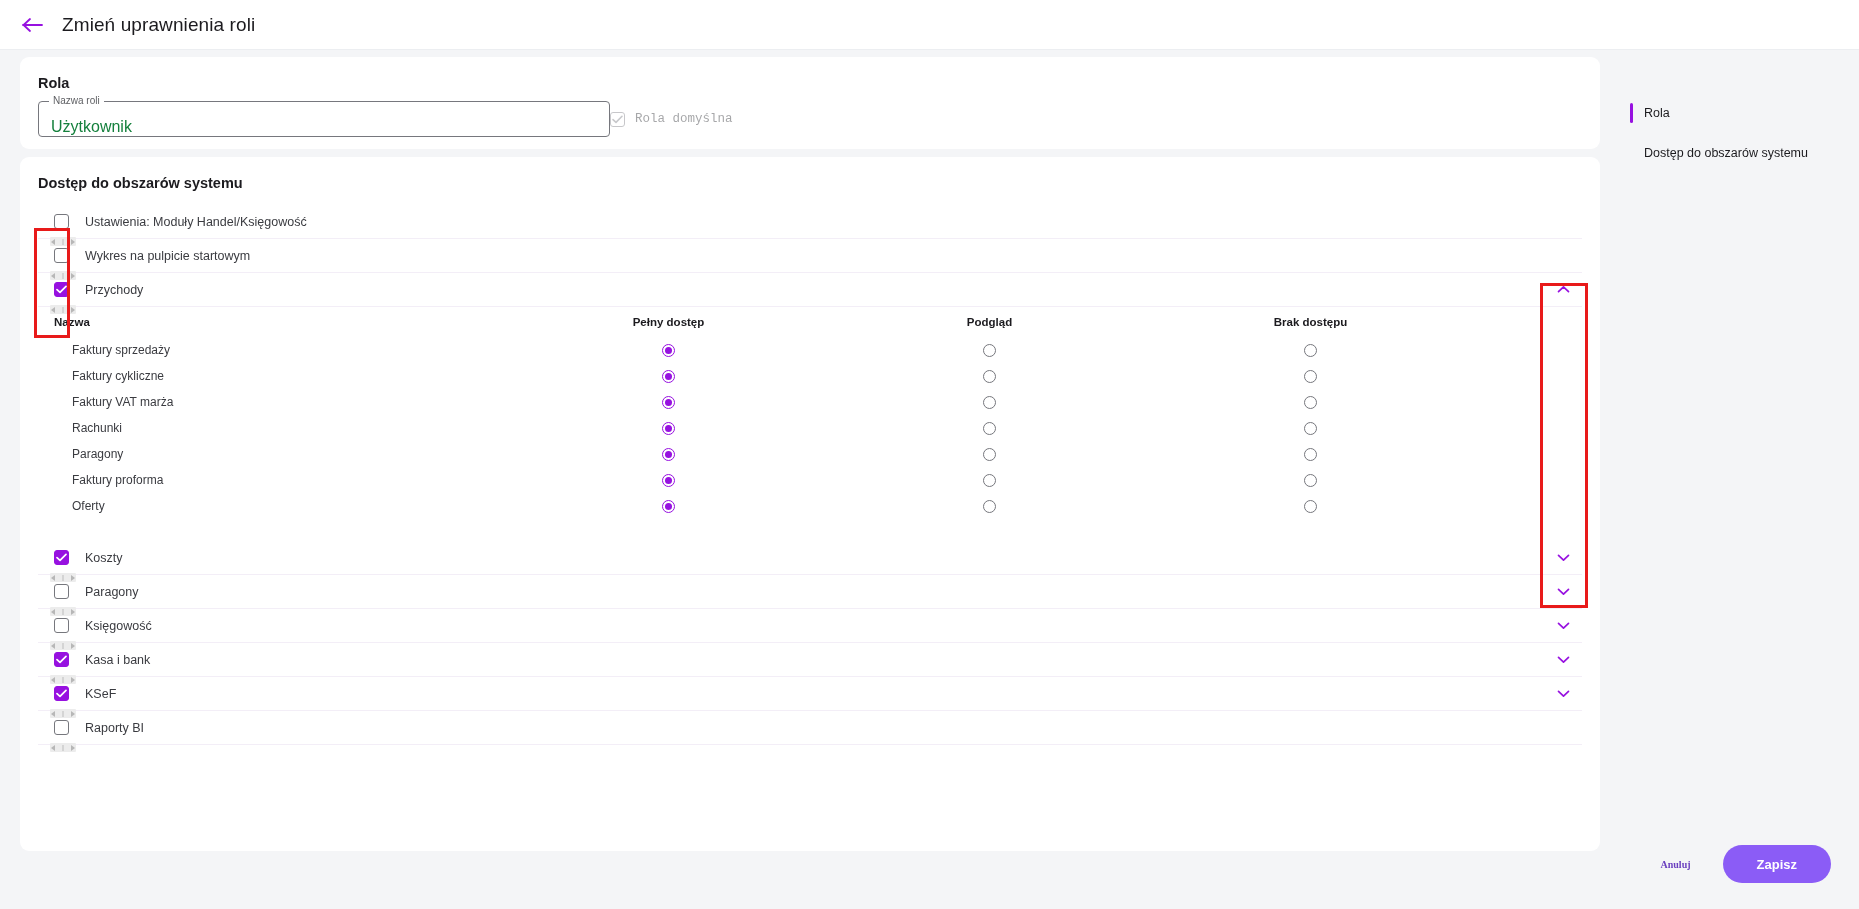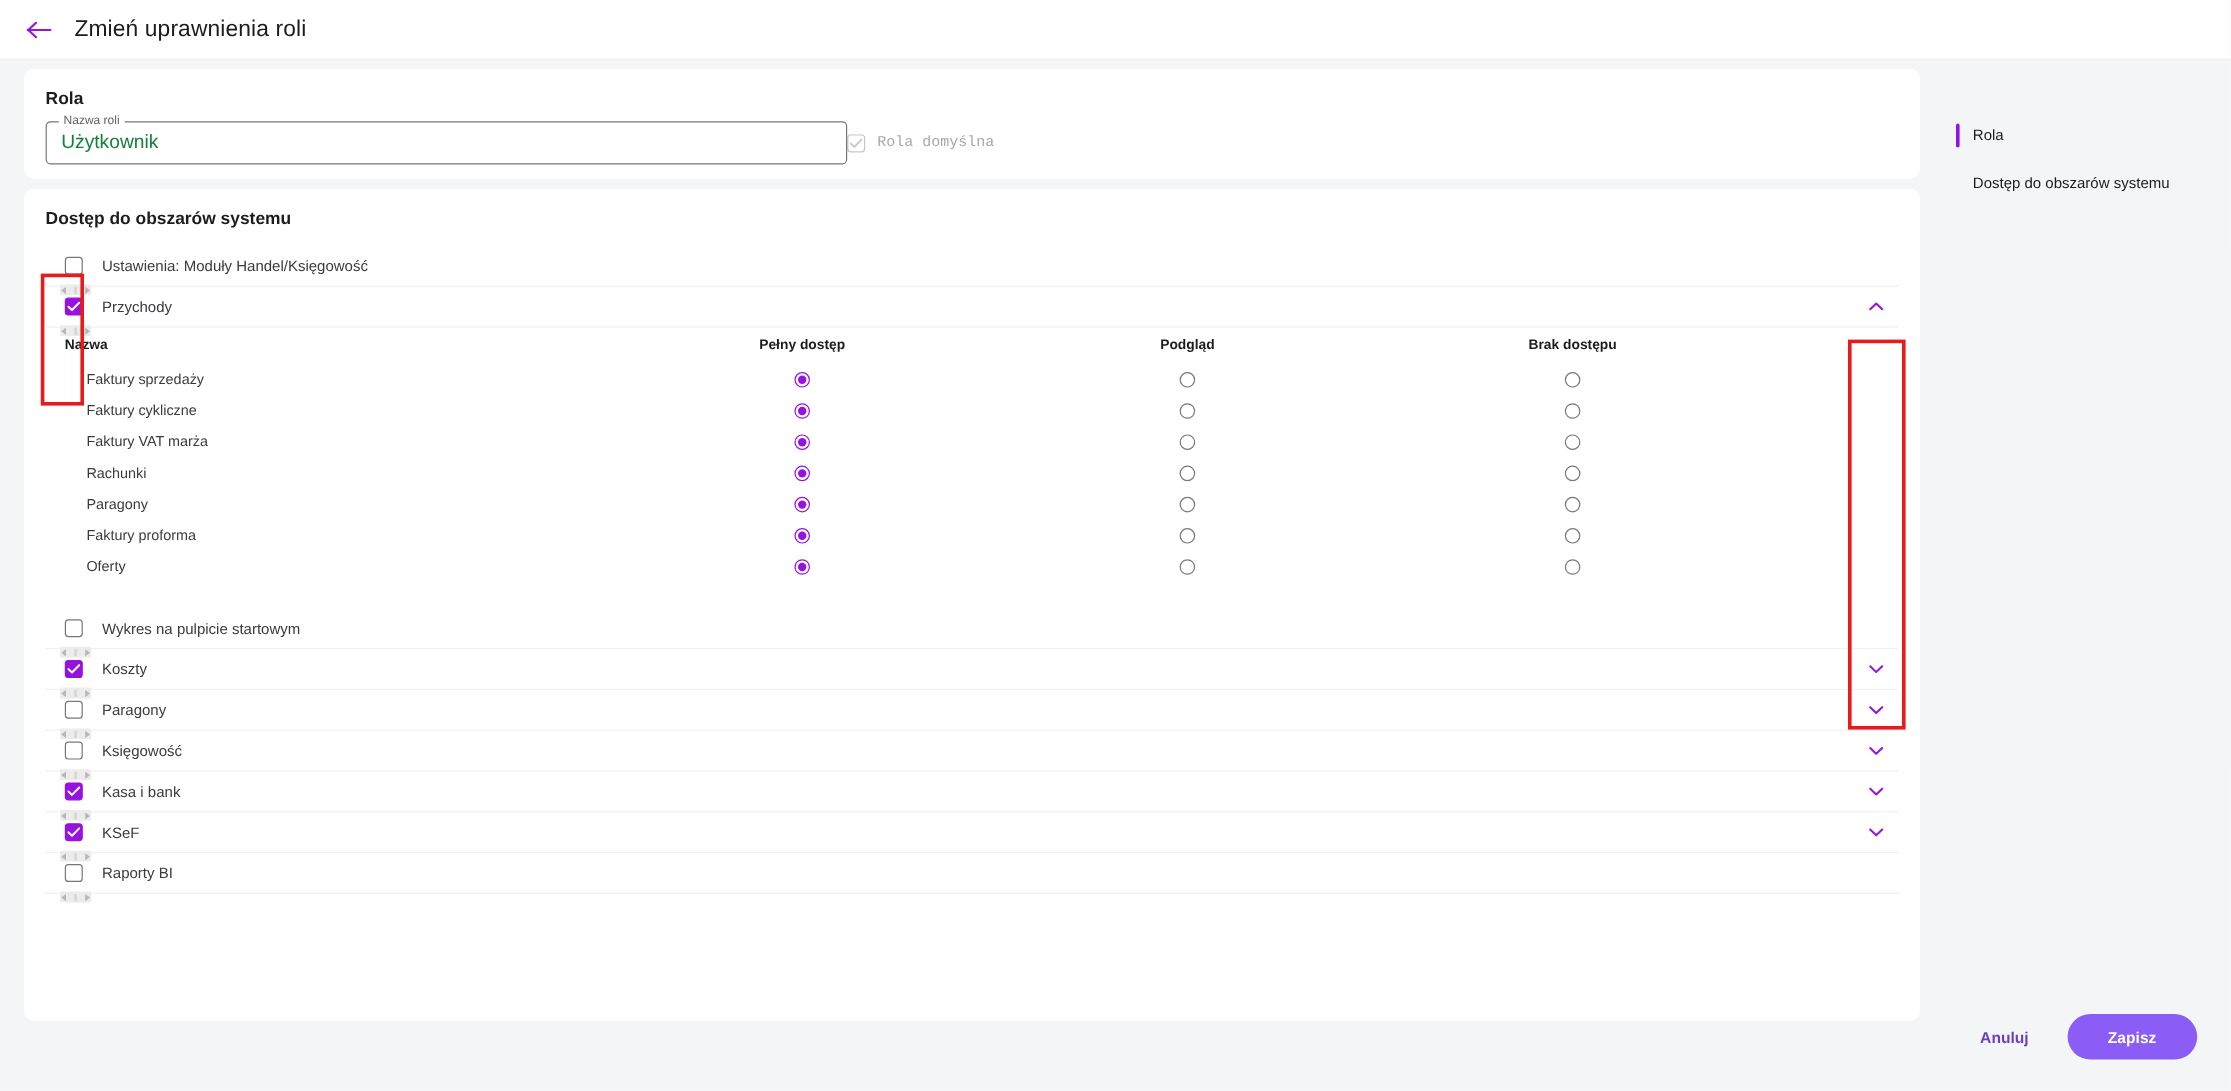--- a/index.html
+++ b/index.html
@@ -58,24 +58,24 @@
     padding: 18px 0 0 18px;
   }
 
   
   .role-row {
     display: flex; align-items: center;
     padding: 10px 0 0 18px;
   }
   .text-field {
     position: relative;
-    width: 668px; height: 36px;
+    width: 572px; height: 36px;
     border: 1px solid #76777d;
     border-radius: 4px;
-    display: flex; align-items: center;
+    display: flex; align-items: flex-end;
     padding: 0 12px;
     background: #fff;
     cursor: text;
   }
   .text-field .legend {
     position: absolute;
     top: -7px; left: 10px;
     background: #fff;
     padding: 0 4px;
     font-size: 10px;
@@ -235,27 +235,27 @@
   }
   .side-item + .side-item { margin-top: 14px; }
 
   
   .actions {
     position: absolute;
     right: 28px; bottom: 26px;
     display: flex; align-items: center; gap: 22px;
   }
   .btn-text {
-    font-size: 13px;
+    font-size: 10px;
     color: #6a3fbf;
     font-weight: bold;
     background: none; border: none;
     cursor: pointer;
     padding: 8px 10px;
-    font-family: Liberation Sans, sans-serif;
+    font-family: Liberation Serif, serif;
   }
   .btn-primary {
     background: #8b5cf6;
     color: #fff;
     font-size: 13px;
     font-weight: bold;
     border: none;
     border-radius: 22px;
     height: 38px;
     padding: 0 34px;
@@ -315,20 +315,31 @@
             <span class="sec-label">Ustawienia: Moduły Handel/Księgowość</span>
             <div class="mini-scroll">
               <i class="l"></i>
               <b></b>
               <i class="r"></i>
             </div>
           </div>
         </div>
         <div class="sec">
           <div class="sec-head">
+            <span class="cb"></span>
+            <span class="sec-label">Wykres na pulpicie startowym</span>
+            <div class="mini-scroll">
+              <i class="l"></i>
+              <b></b>
+              <i class="r"></i>
+            </div>
+          </div>
+        </div>
+        <div class="sec">
+          <div class="sec-head">
             <span class="cb checked">
               <svg width="11" height="9" viewBox="0 0 11 9">
                 <path d="M1 4.6 L4 7.4 L10 1.3" fill="none" stroke="#ffffff" stroke-width="1.7" stroke-linecap="round" stroke-linejoin="round"></path>
               </svg>
             </span>
             <span class="sec-label">Przychody</span>
             <span class="chev">
               <svg width="13" height="9" viewBox="0 0 13 9">
                 <path d="M1.5 6.7 L6.5 1.9 L11.5 6.7" fill="none" stroke="#9711e0" stroke-width="1.7" stroke-linecap="round" stroke-linejoin="round"></path>
               </svg>
@@ -424,31 +435,20 @@
                 <span class="radio on"></span>
               </div>
               <div class="col-radio">
                 <span class="radio"></span>
               </div>
               <div class="col-radio">
                 <span class="radio"></span>
               </div>
             </div>
             <div class="table-gap"></div>
-          </div>
-        </div>
-        <div class="sec">
-          <div class="sec-head">
-            <span class="cb"></span>
-            <span class="sec-label">Wykres na pulpicie startowym</span>
-            <div class="mini-scroll">
-              <i class="l"></i>
-              <b></b>
-              <i class="r"></i>
-            </div>
           </div>
         </div>
         <div class="sec">
           <div class="sec-head">
             <span class="cb checked">
               <svg width="11" height="9" viewBox="0 0 11 9">
                 <path d="M1 4.6 L4 7.4 L10 1.3" fill="none" stroke="#ffffff" stroke-width="1.7" stroke-linecap="round" stroke-linejoin="round"></path>
               </svg>
             </span>
             <span class="sec-label">Koszty</span>

